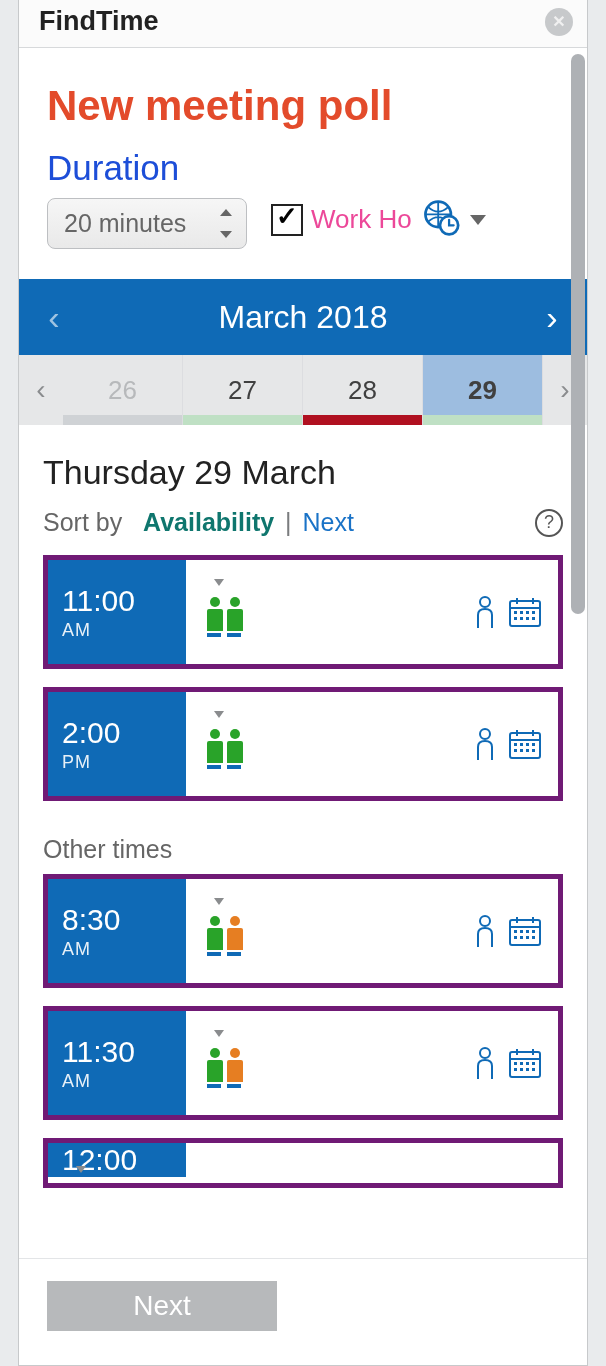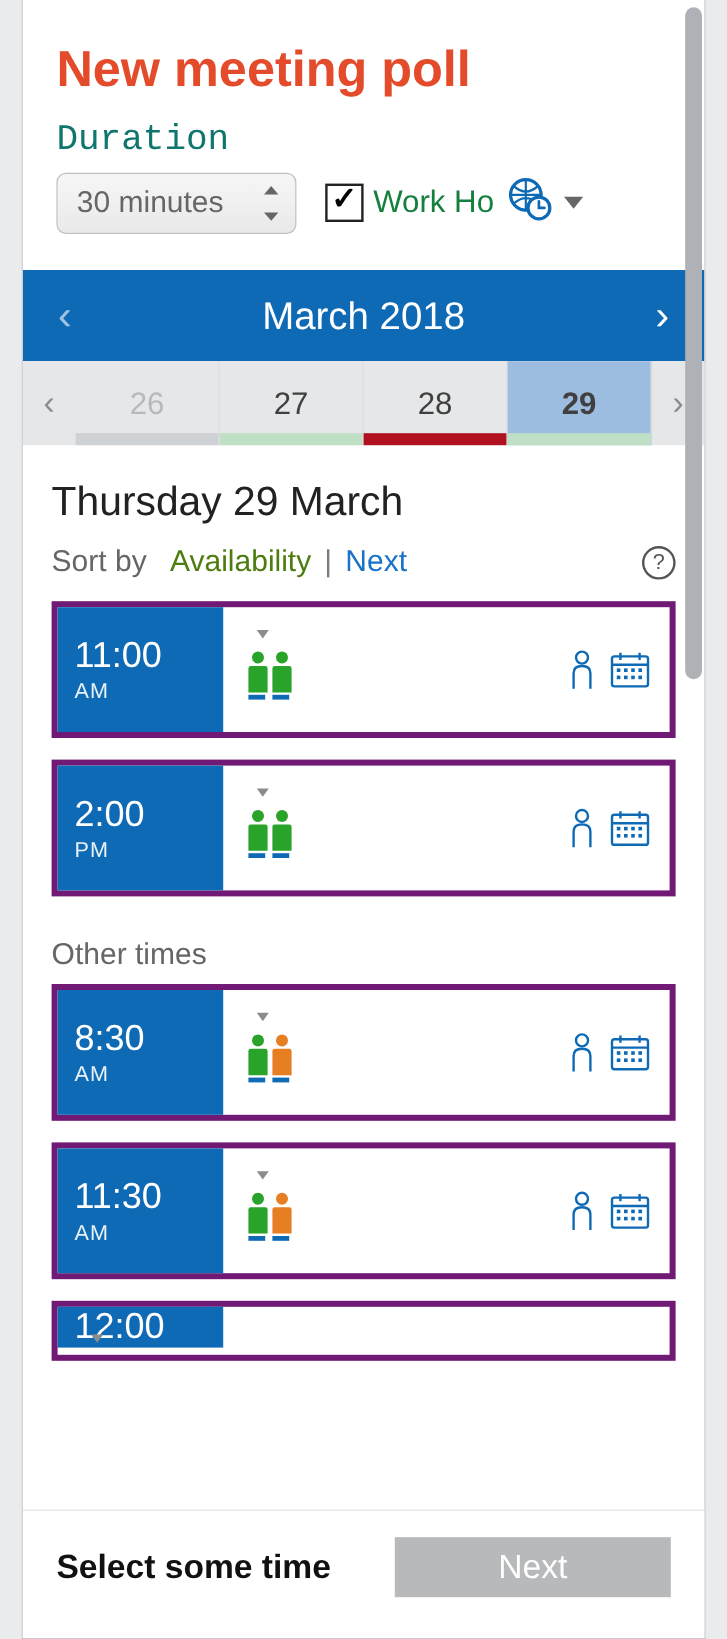--- a/index.html
+++ b/index.html
@@ -58,21 +58,21 @@
 
 .page-heading {
   color: #e34b2b; font-size: 42px; font-weight: 700;
   padding: 34px 28px 18px 28px;
 }
 .controls-row {
   display: flex; align-items: center; gap: 24px;
   padding: 0 28px 30px 28px;
 }
 .duration-block label {
-  display: block; font-size: 30px; color: #0f766e; margin-bottom: 10px; font-family: Liberation Mono, monospace;
+  display: block; font-size: 35px; color: #1d4ed8; margin-bottom: 10px;
 }
 .select-like {
   border: 1px solid #bdbfc2;
   border-radius: 8px;
   background: linear-gradient(#f6f6f6,#e9e9e9);
   padding: 10px 46px 10px 16px;
   font-size: 25px; color: #666;
   position: relative;
   min-width: 200px;
   cursor: pointer;
@@ -95,21 +95,21 @@
   display: flex; align-items: center; gap: 8px; margin-top: 42px;
 }
 .checkbox {
   width: 32px; height: 32px; border: 2px solid #222; background: #fff;
   position: relative; cursor: pointer;
 }
 .checkbox.checked::after {
   content: "✓"; font-size: 26px; font-weight: 900; color: #000;
   position: absolute; top: -5px; left: 3px;
 }
-.wh-label { font-size: 26px; color: #15803d; white-space: nowrap; max-width: 140px; overflow: hidden; }
+.wh-label { font-size: 26px; color: #ec4899; white-space: nowrap; max-width: 140px; overflow: hidden; }
 .tz-icon { position: relative; }
 .tz-icon svg { width: 40px; height: 40px; }
 .tz-caret {
   display: inline-block; margin-left: 2px;
   width: 0; height: 0;
   border-left: 8px solid transparent;
   border-right: 8px solid transparent;
   border-top: 10px solid #666;
 }
 
@@ -147,21 +147,21 @@
 .day-cell.selected { background: #9dbde0; font-weight: 700; }
 
 .date-heading {
   font-size: 34px; color: #222; padding: 28px 24px 16px 24px;
 }
 .sort-row {
   display: flex; align-items: center; justify-content: space-between;
   padding: 0 24px 18px 24px;
 }
 .sort-row-left { font-size: 25px; color: #666; }
-.sort-row-left .strong { color: #4d7c0f; font-weight: 400; }
+.sort-row-left .strong { color: #0f766e; font-weight: 700; }
 .sort-row-left .sep { color: #7a7c7e; margin: 0 4px; }
 .sort-row-left .link { color: #1a73c7; cursor: pointer; }
 .help-icon {
   width: 28px; height: 28px; border: 2px solid #555; border-radius: 50%;
   display: flex; align-items: center; justify-content: center;
   font-size: 18px; color: #555; cursor: pointer;
 }
 
 .slot {
   display: flex; margin: 0 24px 18px 24px;
@@ -225,32 +225,36 @@
   background: #b7b9bb; color: #fff; font-size: 28px;
   width: 230px; height: 50px; display:flex; align-items:center; justify-content:center;
   border: none;
 }
 
 </style>
 </head>
 <body>
 
 <div class="panel">
+  <div class="titlebar">
+    <div class="titlebar-title">FindTime</div>
+    <div class="close-icon"></div>
+  </div>
 
   <div class="content">
     <div class="scroll-track">
       <div class="scroll-thumb"></div>
     </div>
 
     <div class="page-heading">New meeting poll</div>
 
     <div class="controls-row">
       <div class="duration-block">
         <label>Duration</label>
-        <div class="select-like">30 minutes</div>
+        <div class="select-like">20 minutes</div>
       </div>
       <div class="work-hours">
         <div class="checkbox checked"></div>
         <div class="wh-label">Work Ho</div>
         <span class="tz-icon">
           <svg viewBox="0 0 44 44">
             <circle cx="20" cy="18" r="14" fill="none" stroke="#0f6ab6" stroke-width="3"></circle>
             <path d="M6 18 H34 M20 4 V32 M9 10 Q20 20 31 10 M9 26 Q20 16 31 26" stroke="#0f6ab6" stroke-width="2" fill="none"></path>
             <circle cx="32" cy="30" r="10" fill="#fff" stroke="#0f6ab6" stroke-width="3"></circle>
             <path d="M32 24 V30 H37" stroke="#0f6ab6" stroke-width="2.5" fill="none" stroke-linecap="round"></path>
@@ -474,18 +478,17 @@
           </div>
           <div class="slot-body">
             <div class="people">
               <div class="caret-down"></div>
             </div>
           </div>
         </div>
       </div>
 
     <div class="footer-bar">
-      <div class="footer-text">Select some time</div>
       <button class="next-btn">Next</button>
     </div>
 
   </div>
 </div>
 
 </body></html>

